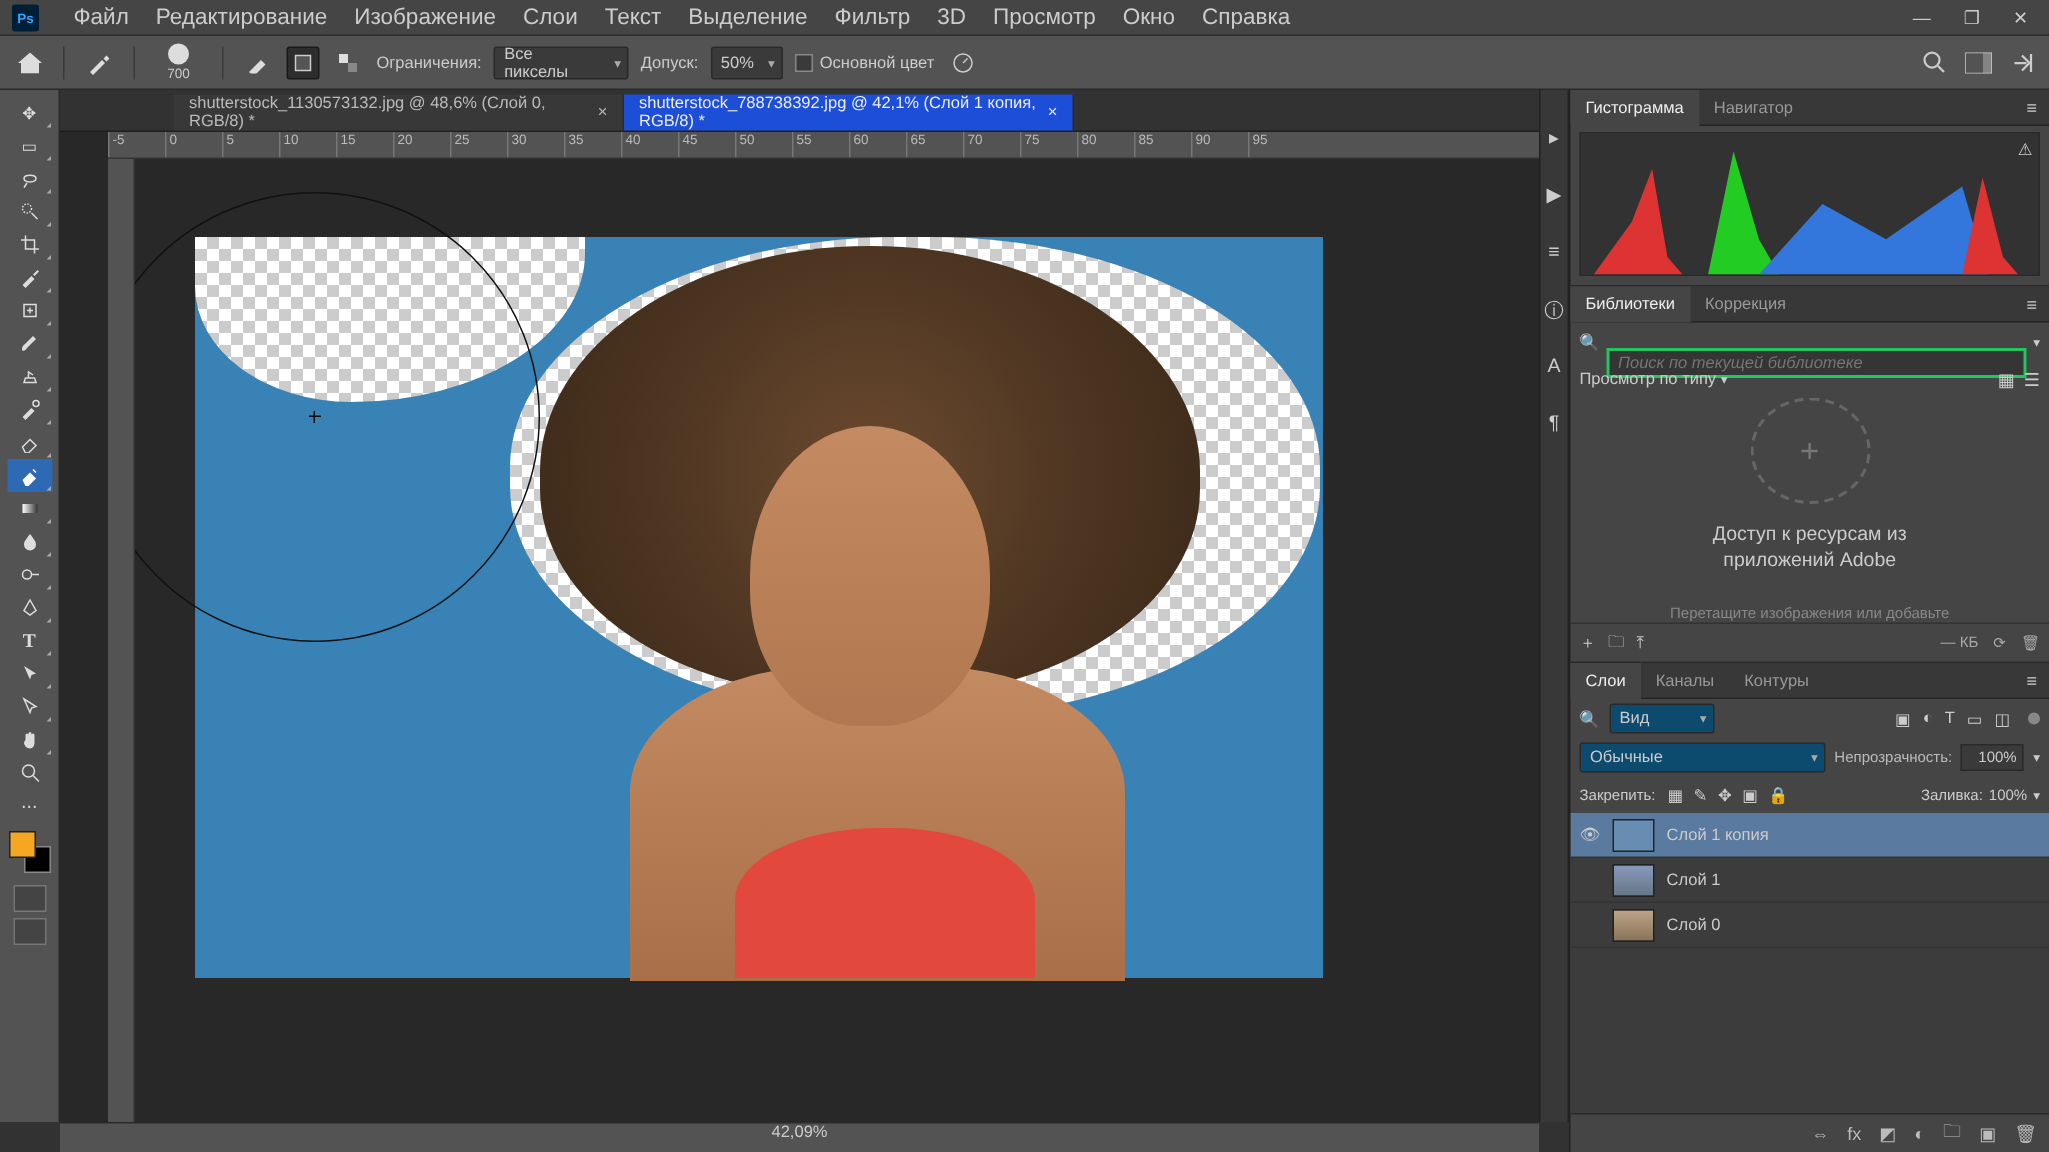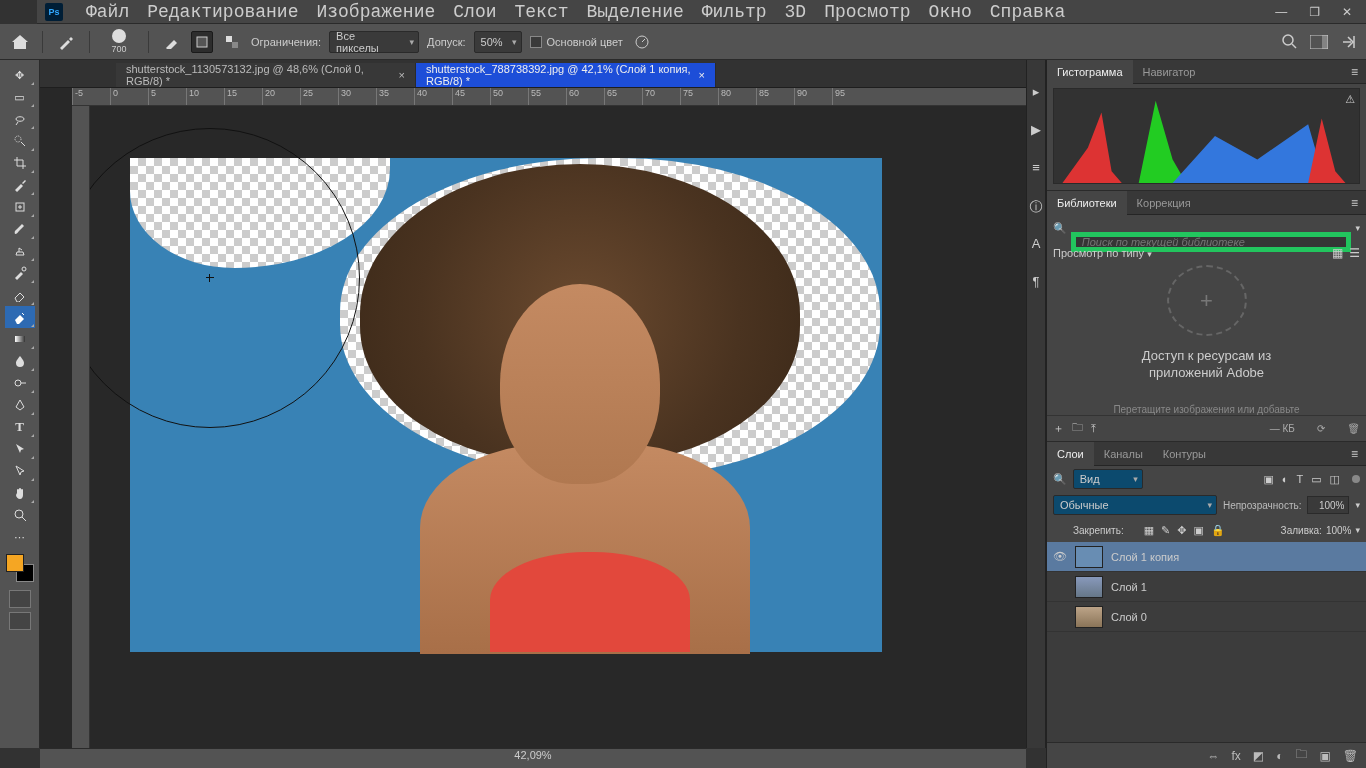--- a/index.html
+++ b/index.html
@@ -1,21 +1,21 @@
 <!DOCTYPE html>
 <html><head>
 <meta charset="utf-8">
 <style>
 * { margin:0; padding:0; box-sizing:border-box; font-family:"Segoe UI",Tahoma,sans-serif; user-select:none; }
 body { width:1366px; height:768px; background:#323232; color:#ccc; overflow:hidden; font-size:11px; position:relative; }
 
 
-.menubar { height:24px; background:#454545; display:flex; align-items:center; padding:0 8px; border-bottom:1px solid #2a2a2a;margin-left:37px; }
+.menubar { height:24px; background:#454545; display:flex; align-items:center; padding:0 8px; border-bottom:1px solid #2a2a2a; }
 .menubar .logo { width:18px; height:18px; background:#001e36; color:#31a8ff; font-weight:bold; font-size:9px; display:flex; align-items:center; justify-content:center; border-radius:2px; margin-right:14px;}
-.menubar .mitem { padding:0 9px; cursor:default; font-size:18px;font-family:Liberation Mono, monospace; }
+.menubar .mitem { padding:0 9px; cursor:default; font-size:15px; }
 .menubar .wctrl { margin-left:auto; display:flex; gap:22px; font-size:12px; padding-right:6px;}
 .menubar .wctrl span { cursor:default; }
 
 
 .optbar { height:36px; background:#535353; display:flex; align-items:center; padding:0 10px; gap:8px; border-bottom:1px solid #2a2a2a;}
 .optbar .home { width:20px; height:18px; display:flex; align-items:center; justify-content:center; }
 .optbar .sep { width:1px; height:22px; background:#3a3a3a; margin:0 4px;}
 .brush-prev { width:34px; display:flex; flex-direction:column; align-items:center; font-size:9px; gap:1px;}
 .brush-prev .circle { width:14px; height:14px; border-radius:50%; background:#ddd; }
 .optbar .lbl { font-size:11px; color:#ccc; }
@@ -75,40 +75,40 @@
 .rightcol { position:absolute; right:0; top:60px; width:320px; bottom:0; background:#454545; display:flex; flex-direction:column; border-left:1px solid #222;}
 .pheader { display:flex; height:24px; align-items:center; background:#383838; border-bottom:1px solid #252525;}
 .pheader .pt { padding:0 10px; height:24px; display:flex; align-items:center; font-size:11px; color:#999;}
 .pheader .pt.on { background:#454545; color:#eee;}
 .pheader .menu { margin-left:auto; padding:0 8px; font-size:12px;}
 .histogram { height:96px; background:#323232; position:relative; margin:4px 6px 6px 6px; border:1px solid #2a2a2a;}
 .histogram .warn { position:absolute; right:4px; top:4px; color:#ccc; font-size:11px;}
 .histogram svg { width:100%; height:100%;}
 .libblock { flex:0 0 auto; border-top:1px solid #2a2a2a;}
 .searchrow { display:flex; align-items:center; height:26px; padding:0 6px; gap:4px;}
-.searchrow input { flex:1; background:#353535; border:5px solid #22c55e; color:#888; font-style:italic; height:20px; padding:0 6px; font-size:11px;margin-top:27px;}
+.searchrow input { flex:1; background:#353535; border:2px solid #22c55e; color:#888; font-style:italic; height:20px; padding:0 6px; font-size:11px;margin-top:27px;}
 .selrow { padding:4px 6px;}
 .selrow .fakesel { display:block; background:#3a3a3a; border:1px solid #2a2a2a; height:22px; line-height:20px; padding:0 6px; position:relative; border-radius:2px;}
 .selrow .fakesel::after{content:"▾";position:absolute;right:6px;color:#aaa;font-size:9px;}
 .viewrow { display:flex; align-items:center; padding:0 6px; height:24px;}
 .viewrow .icons { margin-left:auto; display:flex; gap:6px; font-size:12px;}
 .libbody { height:150px; display:flex; flex-direction:column; align-items:center; justify-content:center; color:#999; text-align:center; padding:0 20px;}
 .libbody .dash { width:80px; height:80px; border:2px dashed #666; border-radius:50%; display:flex; align-items:center; justify-content:center; font-size:22px; color:#777; margin-bottom:12px;}
 .libbody .big { font-size:13px; color:#ccc; margin-bottom:2px;}
 .libbody .sub { font-size:10px; color:#888; margin-top:22px;}
 .libfoot { display:flex; align-items:center; height:26px; padding:0 6px; gap:8px; border-top:1px solid #333;}
-.libfoot .r { margin-left:auto; display:flex; gap:22px; align-items:center; font-size:10px; color:#aaa;}
+.libfoot .r { margin-left:auto; display:flex; gap:10px; align-items:center; font-size:10px; color:#aaa;}
 .layerspanel { flex:1; display:flex; flex-direction:column; border-top:1px solid #2a2a2a; min-height:0;}
 .lrow { display:flex; align-items:center; height:26px; padding:0 6px; gap:6px;}
 .lrow .fakesel { background:#0c4a6e; border:1px solid #2a2a2a; height:20px; padding:0 16px 0 6px; position:relative; display:inline-flex; align-items:center; border-radius:2px;}
 .lrow .fakesel::after{content:"▾";position:absolute;right:4px;font-size:9px;color:#aaa;}
 .lrow .lbl2 { font-size:10px; color:#bbb;}
 .lrow .val { background:#3a3a3a; border:1px solid #2a2a2a; height:18px; width:42px; text-align:right; padding:0 4px; font-size:10px; display:inline-flex;align-items:center;justify-content:flex-end;}
 .lrow .icons { display:flex; gap:8px; font-size:11px; margin-left:auto;}
-.lockrow { display:flex; align-items:center; height:24px; padding:0 6px; gap:20px; font-size:10px;margin-left:20px;}
+.lockrow { display:flex; align-items:center; height:24px; padding:0 6px; gap:8px; font-size:10px;}
 .lockrow .icons { display:flex; gap:7px; font-size:11px;}
 .lockrow .right { margin-left:auto; display:flex; align-items:center; gap:4px;}
 .layerlist { flex:1; overflow:auto; background:#3c3c3c;}
 .layer { display:flex; align-items:center; height:30px; padding:0 6px; gap:8px; border-bottom:1px solid #333;}
 .layer.sel { background:#5a7aa0;}
 .layer .eye { width:14px; text-align:center;}
 .layer .thumb { width:28px; height:22px; background:#688db3; border:1px solid #222; position:relative;}
 .layer .thumb.img2 { background:linear-gradient(#89b,#678);}
 .layer .thumb.img3 { background:linear-gradient(#bca488,#8a7458);}
 .layer .nm { font-size:11px;}

